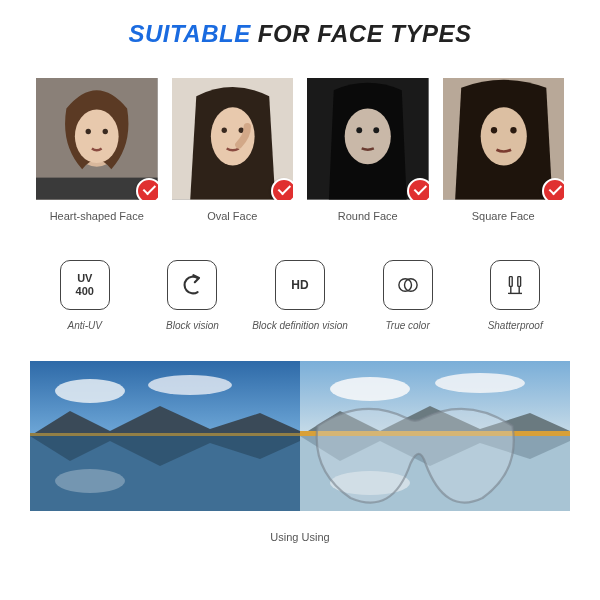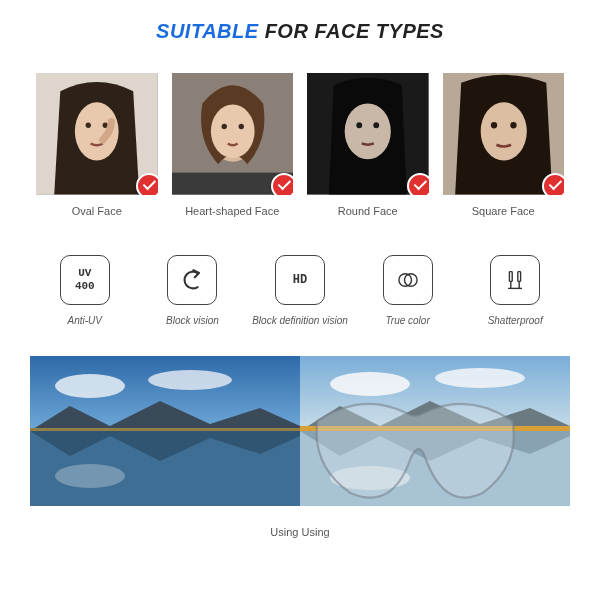--- a/index.html
+++ b/index.html
@@ -10,21 +10,21 @@
     height: 600px;
     overflow: hidden;
     color: #333;
   }
   .container {
     padding: 20px 30px 10px 30px;
   }
   .title {
     text-align: center;
     font-weight: 800;
-    font-size: 20px;
+    font-size: 24px;
     letter-spacing: 0.5px;
     font-style: italic;
     color: #222;
     margin-bottom: 30px;
   }
   .title .accent {
     color: #1a6be0;
   }
   .faces {
     display: flex;
@@ -94,21 +94,20 @@
     height: 48px;
     border: 1.5px solid #444;
     border-radius: 10px;
     margin: 0 auto 10px auto;
     display: flex;
     align-items: center;
     justify-content: center;
     font-size: 11px;
     font-weight: 700;
     color: #333;
-    font-family: Liberation Mono, monospace;
   }
   .icon-box svg {
     width: 28px; height: 28px;
   }
   .icon-box .uv-text { font-size: 11px; line-height: 1.1; text-align:center; }
   .feature-label {
     font-size: 10px;
     color: #555;
     font-style: italic;
   }
@@ -149,51 +148,51 @@
 <body>
 
 <div class="container">
 
   <div class="title">
     <span class="accent">SUITABLE</span>
     <span>FOR FACE TYPES</span>
   </div>
 
   <div class="faces">
-    <div class="face-card">
-      <div class="portrait">
-        <svg viewBox="0 0 100 100">
-          <rect width="100" height="100" fill="#ded6cc"></rect>
-          <path d="M20 15 Q50 0 80 15 L85 100 L15 100 Z" fill="#2e2218"></path>
-          <ellipse cx="50" cy="48" rx="18" ry="24" fill="#e8c9ad"></ellipse>
-          <circle cx="43" cy="43" r="2.2" fill="#3a2a20"></circle>
-          <circle cx="57" cy="43" r="2.2" fill="#3a2a20"></circle>
-          <path d="M45 58 Q50 61 55 58" stroke="#8a4b40" stroke-width="2" fill="none"></path>
-          <path d="M55 55 Q62 48 62 40" stroke="#d2a888" stroke-width="6" fill="none" stroke-linecap="round"></path>
-        </svg>
-        <div class="check"></div>
-      </div>
-      <div class="face-label">Oval Face</div>
-    </div>
-
     <div class="face-card">
       <div class="portrait">
         <svg viewBox="0 0 100 100">
           <rect width="100" height="100" fill="#8a8078"></rect>
           <ellipse cx="50" cy="45" rx="22" ry="28" fill="#d9b89c"></ellipse>
           <path d="M25 25 Q50 -5 75 25 Q80 55 62 75 Q50 60 38 75 Q20 55 25 25" fill="#5b3a24"></path>
           <ellipse cx="50" cy="48" rx="18" ry="22" fill="#e8c9ad"></ellipse>
           <circle cx="43" cy="44" r="2.2" fill="#3a2a20"></circle>
           <circle cx="57" cy="44" r="2.2" fill="#3a2a20"></circle>
           <path d="M46 58 Q50 61 54 58" stroke="#8a4b40" stroke-width="2" fill="none"></path>
           <rect x="0" y="82" width="100" height="18" fill="#3a3a3a"></rect>
         </svg>
         <div class="check"></div>
       </div>
       <div class="face-label">Heart-shaped Face</div>
+    </div>
+
+    <div class="face-card">
+      <div class="portrait">
+        <svg viewBox="0 0 100 100">
+          <rect width="100" height="100" fill="#ded6cc"></rect>
+          <path d="M20 15 Q50 0 80 15 L85 100 L15 100 Z" fill="#2e2218"></path>
+          <ellipse cx="50" cy="48" rx="18" ry="24" fill="#e8c9ad"></ellipse>
+          <circle cx="43" cy="43" r="2.2" fill="#3a2a20"></circle>
+          <circle cx="57" cy="43" r="2.2" fill="#3a2a20"></circle>
+          <path d="M45 58 Q50 61 55 58" stroke="#8a4b40" stroke-width="2" fill="none"></path>
+          <path d="M55 55 Q62 48 62 40" stroke="#d2a888" stroke-width="6" fill="none" stroke-linecap="round"></path>
+        </svg>
+        <div class="check"></div>
+      </div>
+      <div class="face-label">Oval Face</div>
     </div>
 
     <div class="face-card">
       <div class="portrait">
         <svg viewBox="0 0 100 100">
           <rect width="100" height="100" fill="#1a1a1a"></rect>
           <path d="M22 10 Q50 -2 78 10 L82 100 L18 100 Z" fill="#0a0a0a"></path>
           <ellipse cx="50" cy="48" rx="19" ry="23" fill="#c9b8a8"></ellipse>
           <circle cx="43" cy="43" r="2.4" fill="#1a1a1a"></circle>
           <circle cx="57" cy="43" r="2.4" fill="#1a1a1a"></circle>

